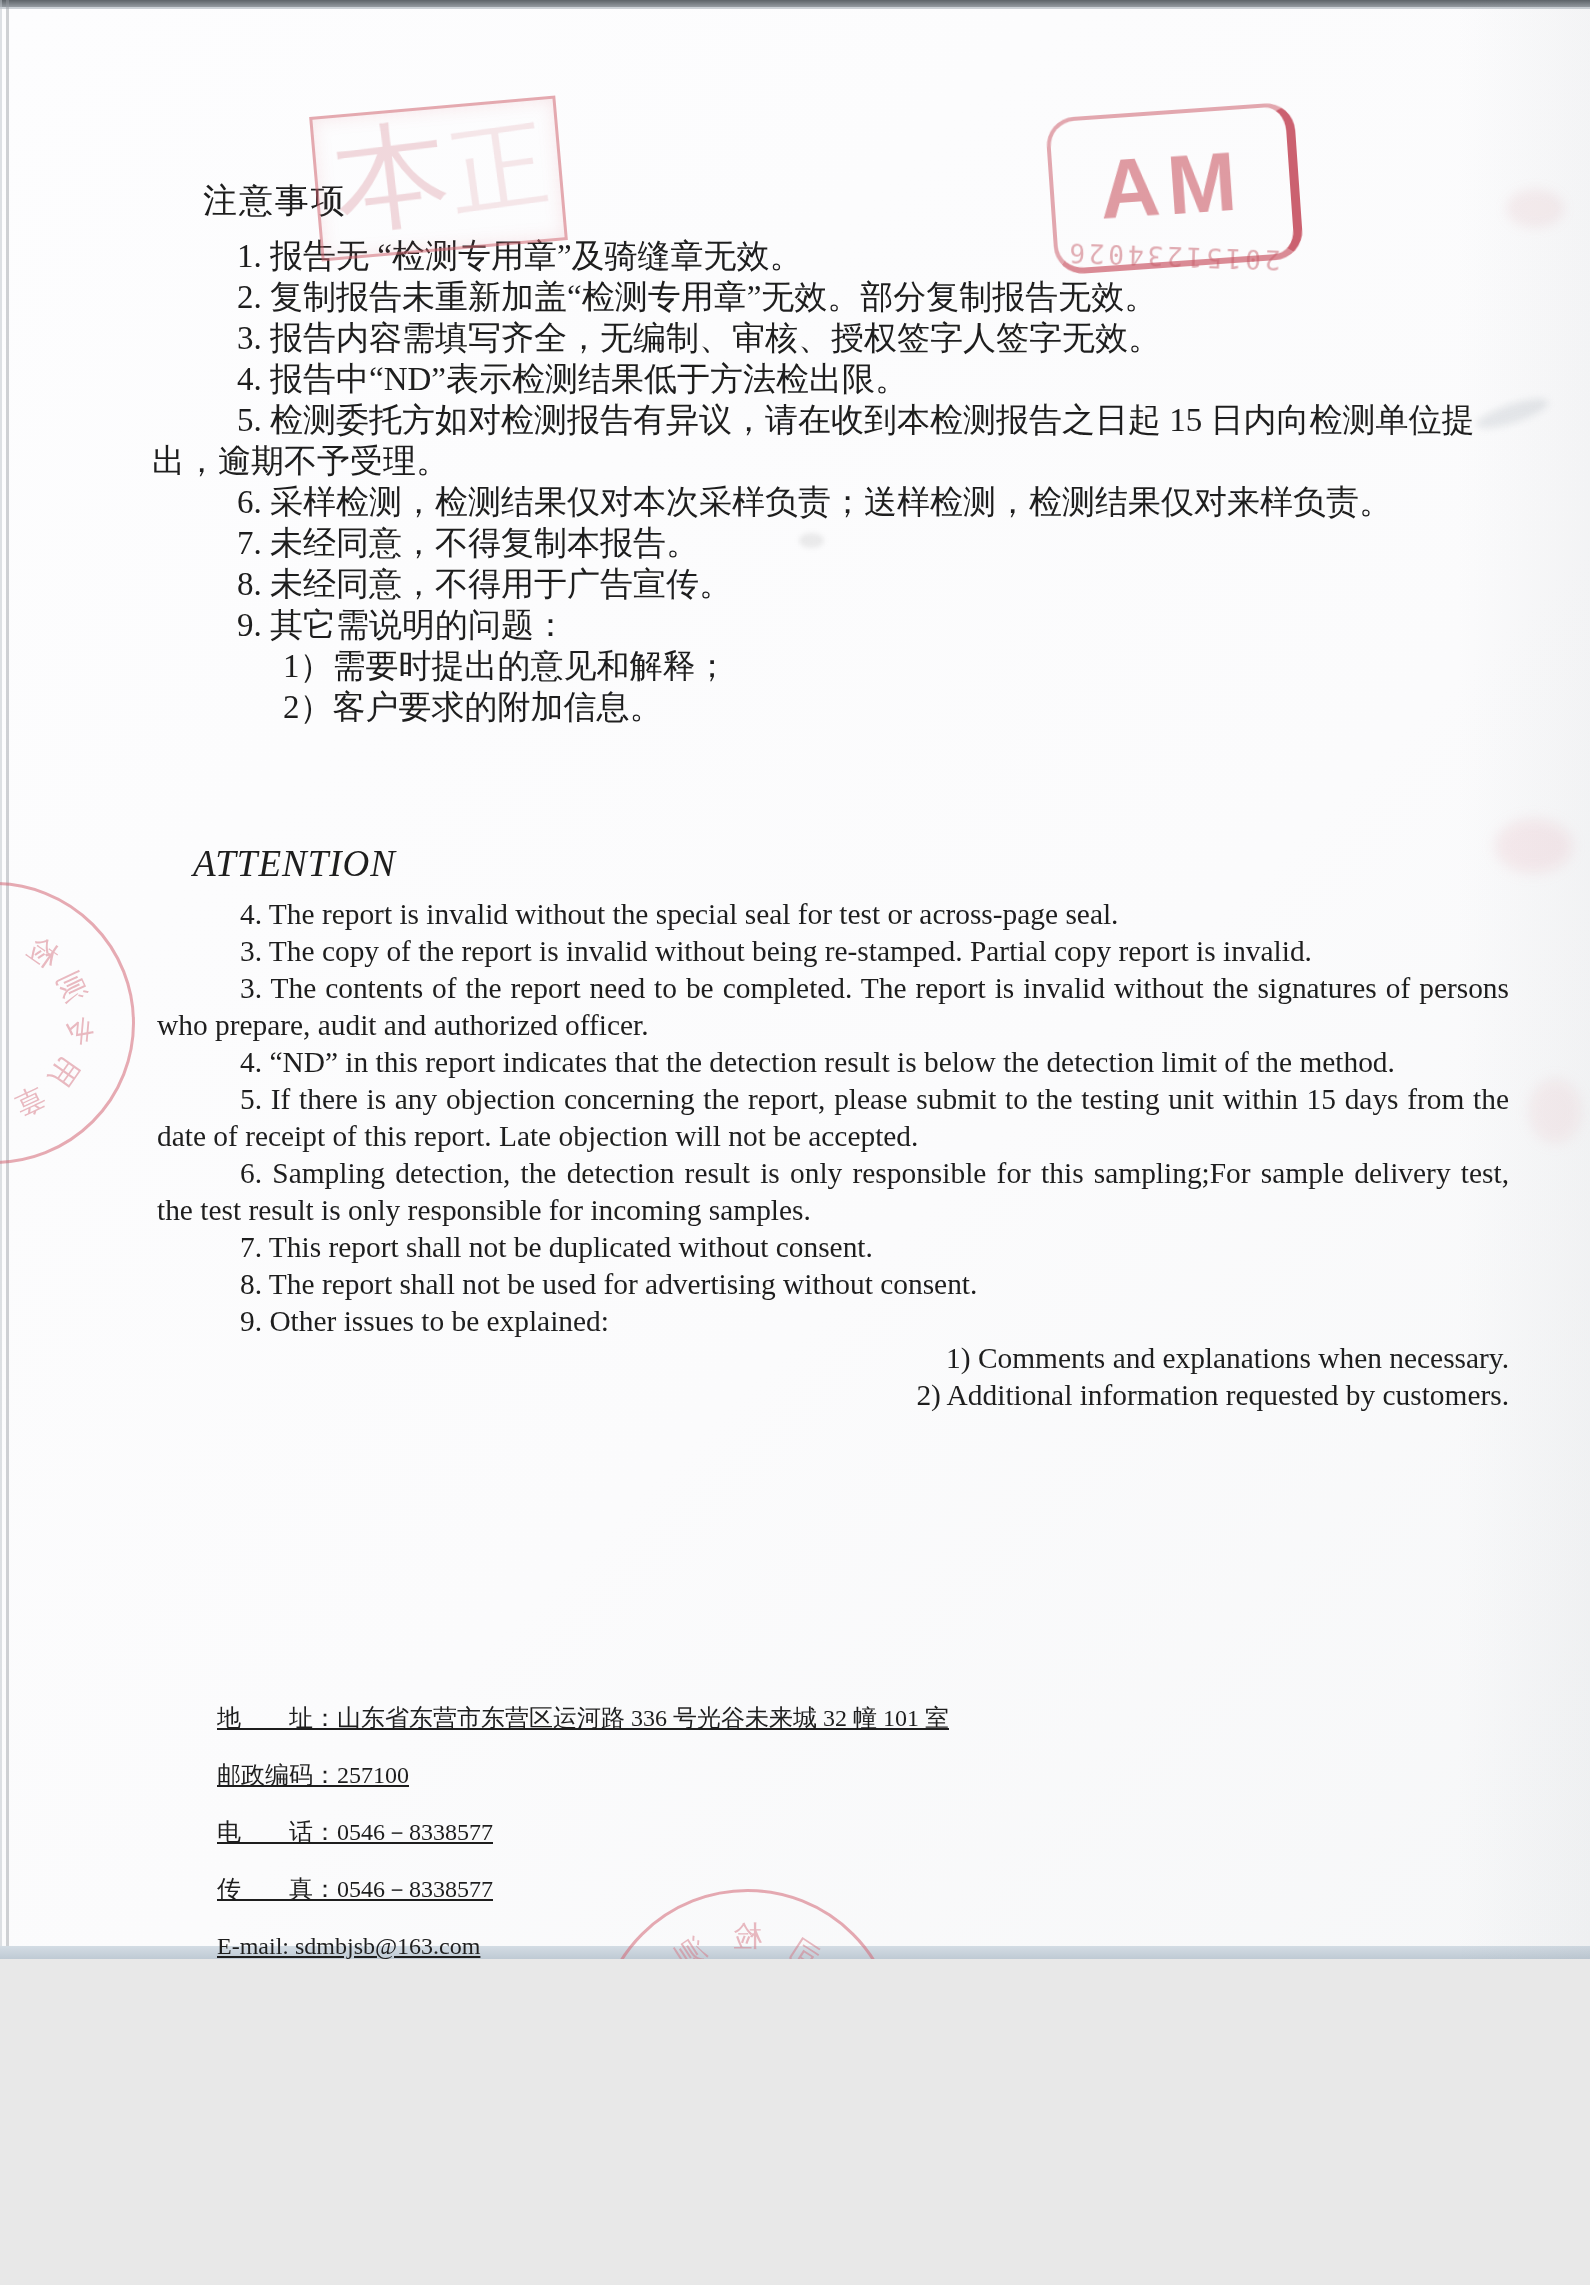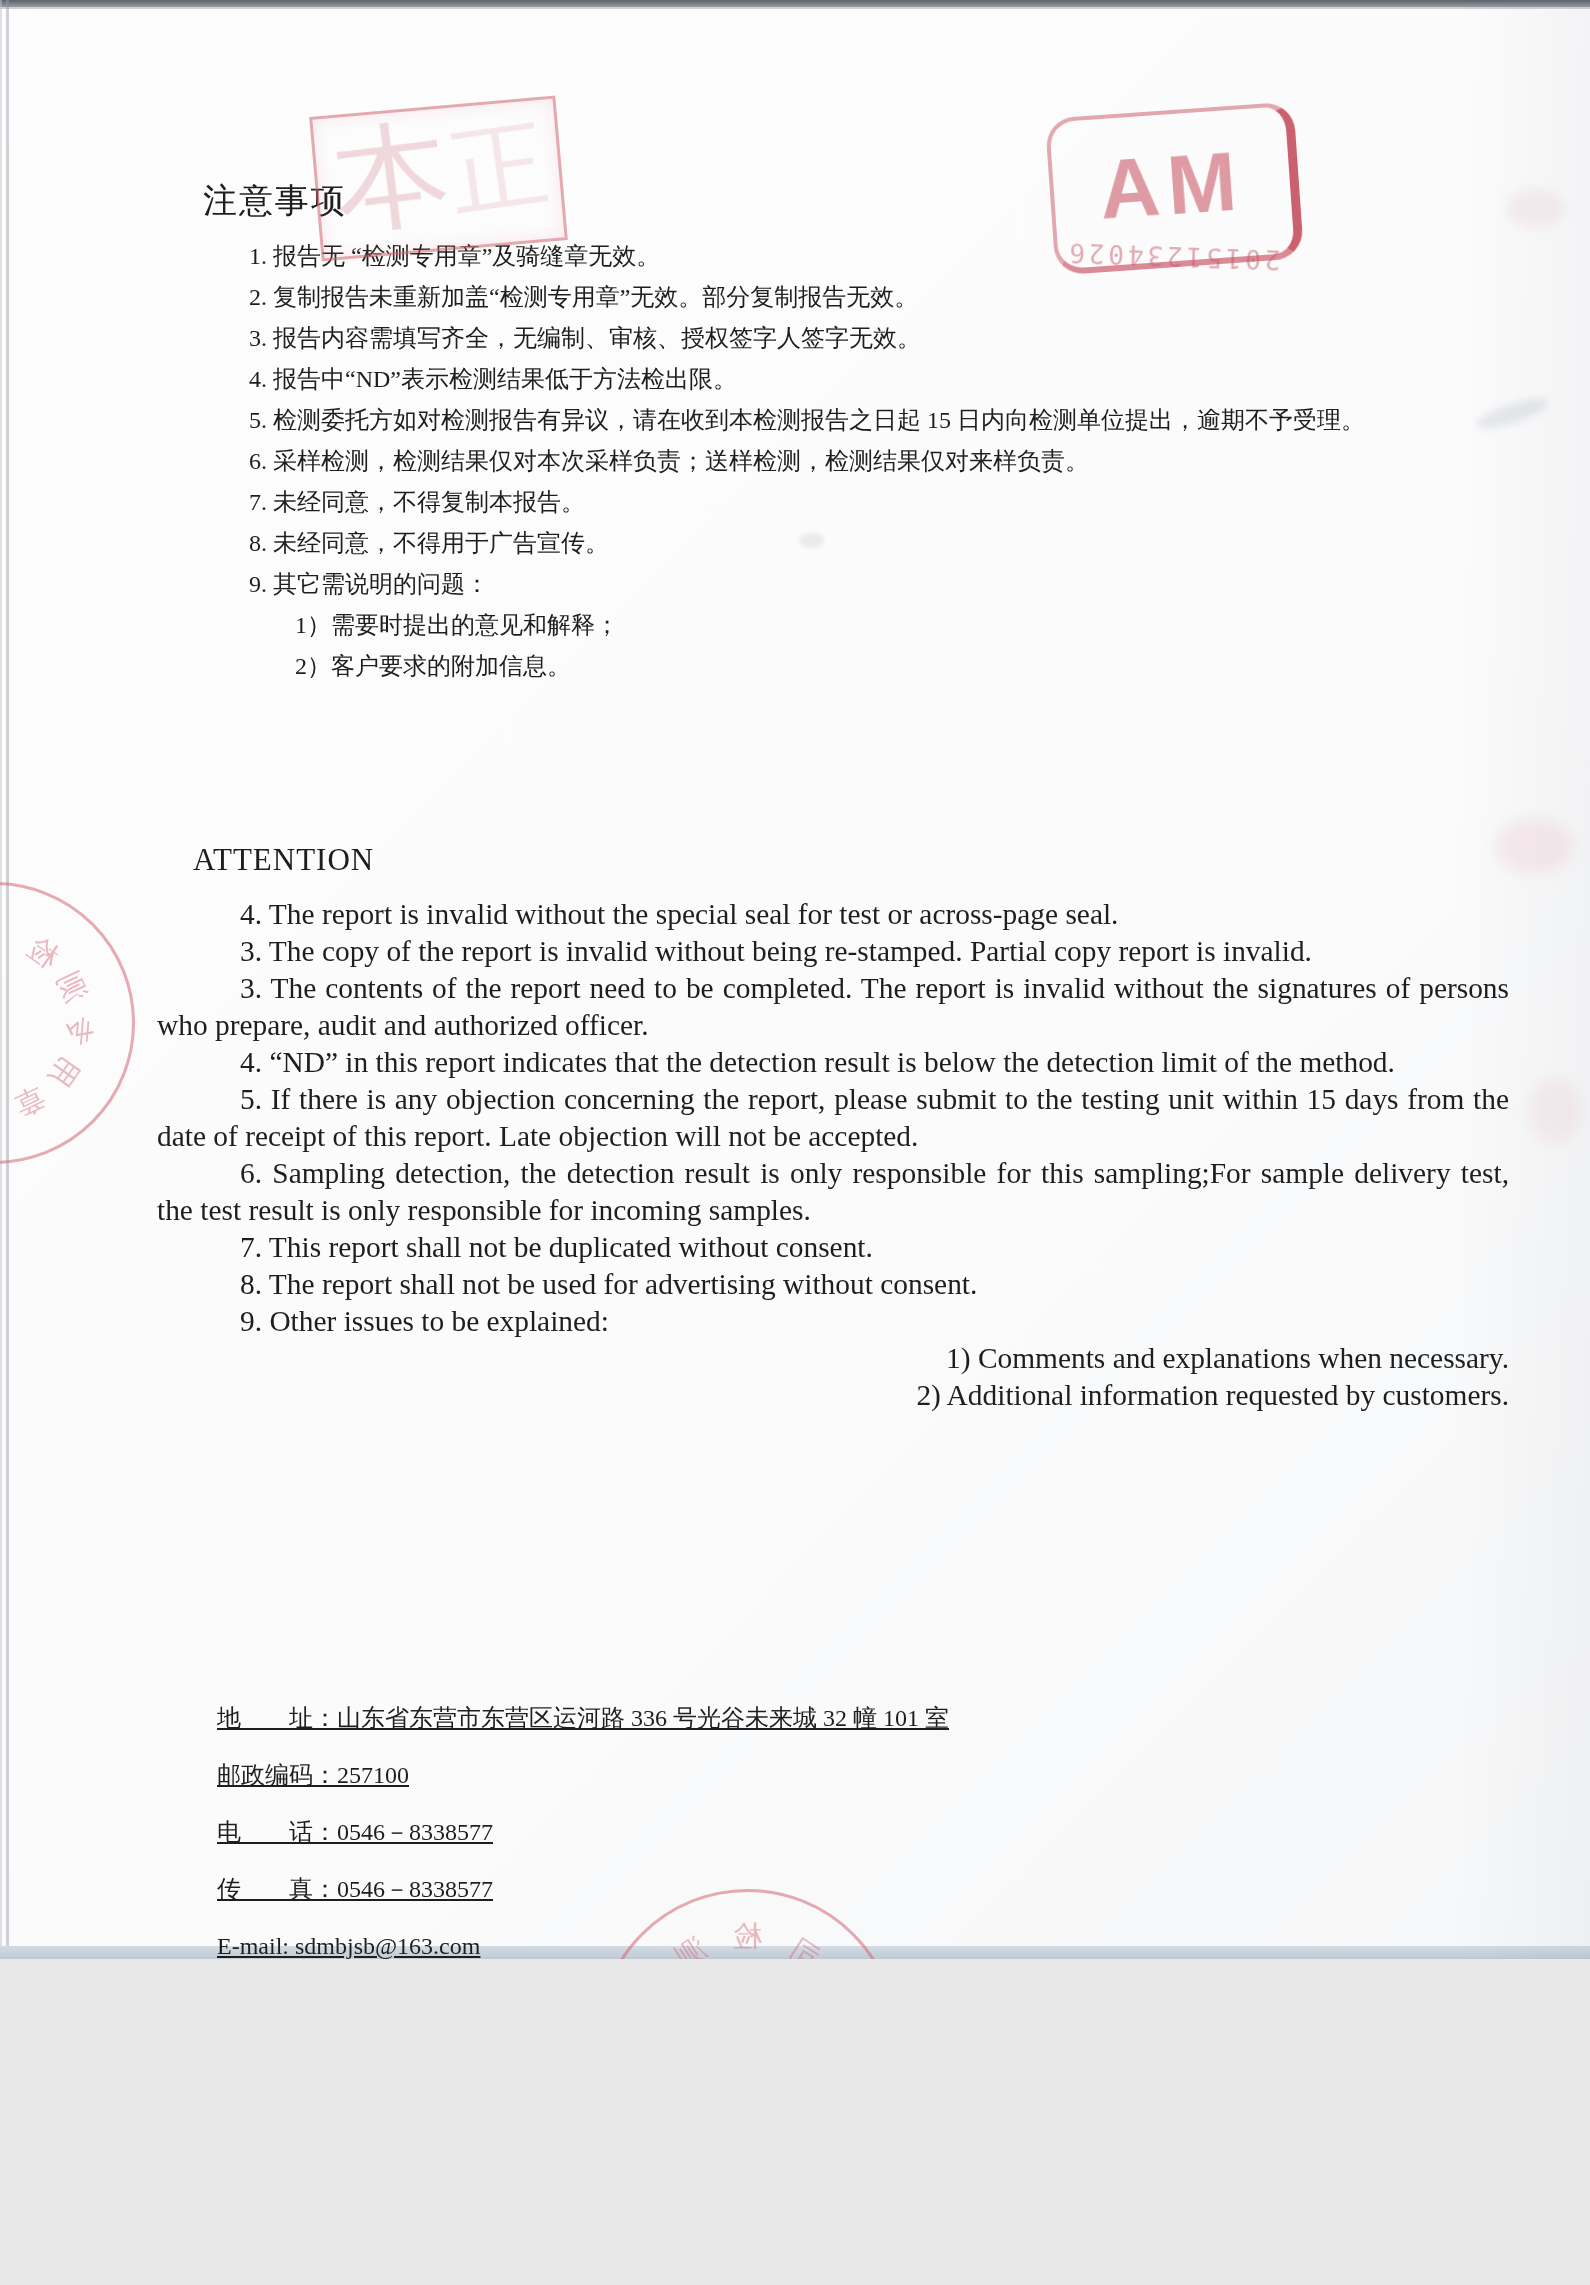--- a/index.html
+++ b/index.html
@@ -18,27 +18,27 @@
   .edge-top2{position:absolute;left:0;top:6.8px;width:100%;height:1.9px;background:#ccd1d6;}
   .edge-left{position:absolute;left:5.8px;top:0;width:2.9px;height:100%;background:rgba(150,156,162,.45);}
   .edge-left2{position:absolute;left:0;top:0;width:1.9px;height:100%;background:rgba(190,196,202,.5);}
   .edge-bottom{position:absolute;left:0;bottom:0;width:100%;height:12.6px;
     background:linear-gradient(#d3dce4,#bfcad4);}
   .shade-right{position:absolute;right:0;top:0;width:135px;height:100%;
     background:linear-gradient(90deg,rgba(0,0,0,0),rgba(90,100,110,.05));}
 
   
   .cn-heading{position:absolute;left:203px;top:178px;font-size:34px;letter-spacing:1.9px;}
-  .cn-list{position:absolute;left:164px;top:236px;width:1350px;
-    font-size:24px;line-height:41px;}
+  .cn-list{position:absolute;left:152px;top:236px;width:1350px;
+    font-size:33px;line-height:41px;}
   .cn-list p{margin:0;}
   .cn-item{text-indent:85px;}
   .cn-sub{text-indent:131px;}
 
-  .en-heading{position:absolute;left:193px;top:842px;font-size:31px;letter-spacing:1px;}
+  .en-heading{position:absolute;left:193px;top:842px;font-size:37px;letter-spacing:1px;font-style:italic;}
   .en-list{position:absolute;left:157px;top:896px;width:1352px;
     font-size:29.4px;line-height:37px;text-align:justify;}
   .en-list p{margin:0;}
   .en-item{text-indent:83px;}
   .en-sub{text-indent:83px;text-align:right;}
 
   .contact{position:absolute;left:217px;top:1699px;width:1255px;
     font-size:24px;line-height:39px;text-decoration:underline;}
   .contact .crow{margin:0 0 18px 0;}
 

